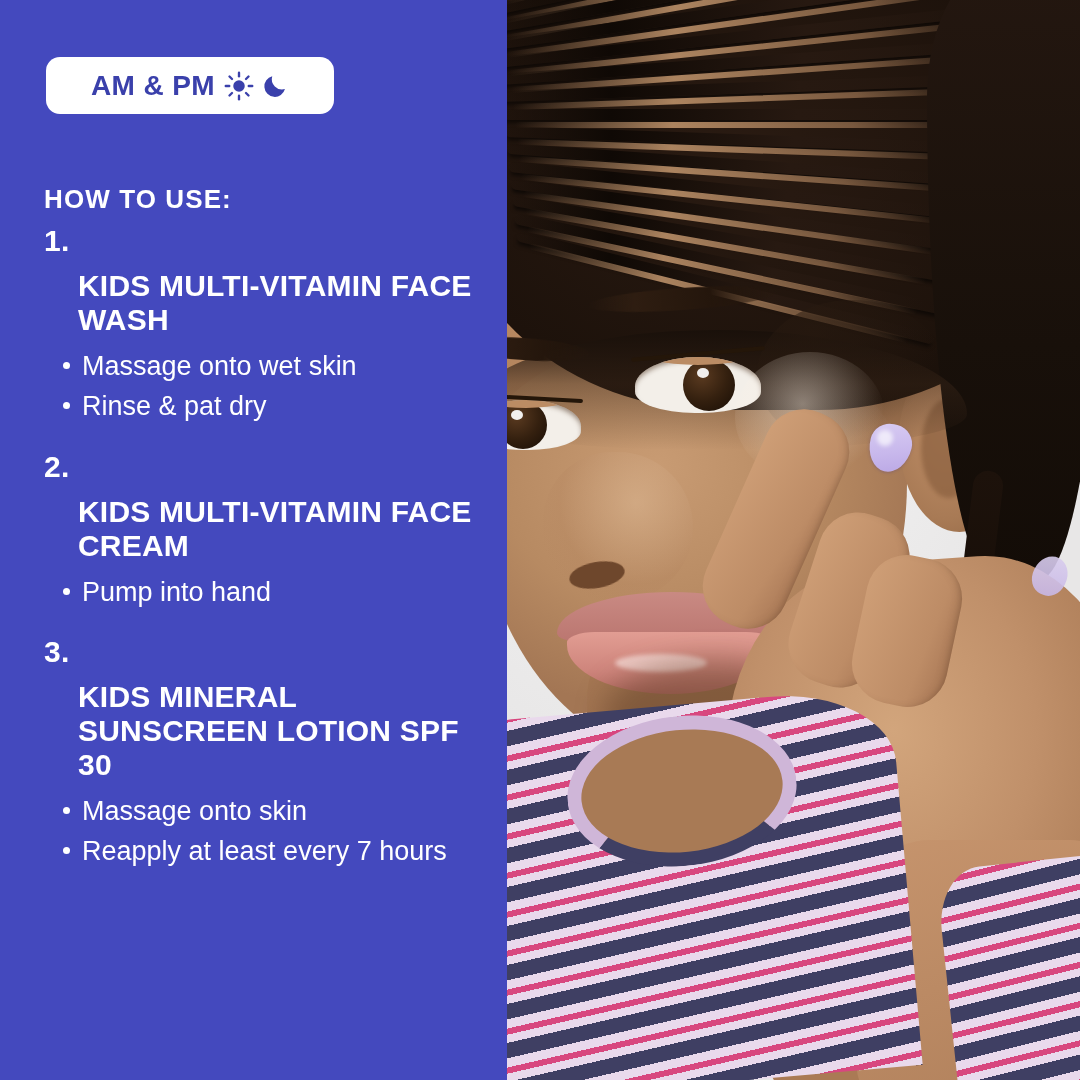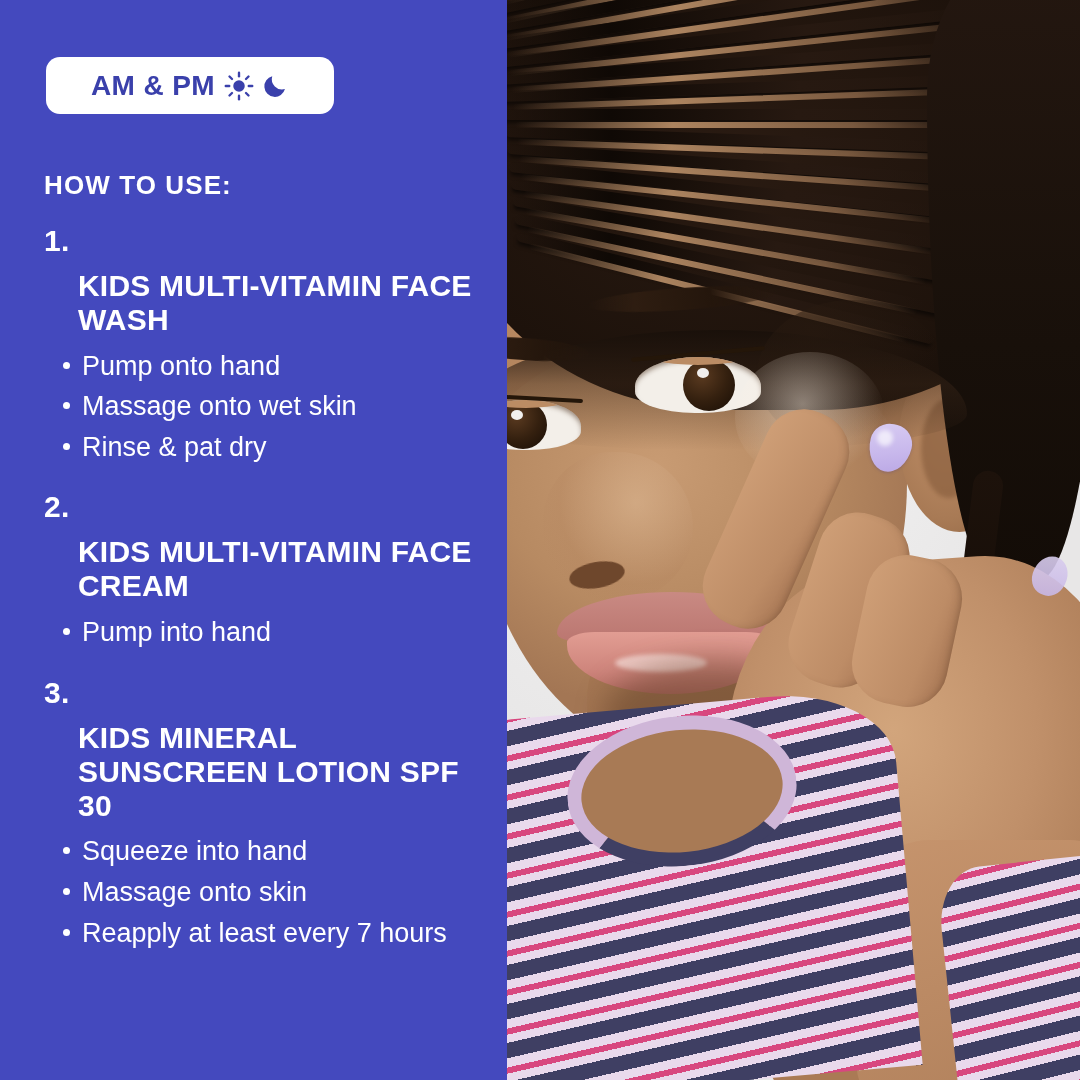--- a/index.html
+++ b/index.html
@@ -45,21 +45,21 @@
     letter-spacing:.4px;
     line-height:1;
     white-space:nowrap;
   }
   .badge-icons { display:flex; align-items:center; gap:8px; }
   .sun-icon, .moon-icon { display:block; }
 
   
   .how-to {
     position:absolute;
-    left:44px; top:170px;
+    left:44px; top:184px;
     color:#ffffff;
     font-size:26px;
     font-weight:bold;
     letter-spacing:1.1px;
   }
 
   
   .steps {
     position:absolute;
     left:0; top:224px;
@@ -457,21 +457,20 @@
     <h2 class="how-to">HOW TO USE:</h2>
 
     <div class="steps">
 
       <div class="step">
         <div class="step-head">
           <span class="step-num">1.</span>
           <span class="step-title">KIDS MULTI-VITAMIN FACE WASH</span>
         </div>
         <ul class="bullets">
-          <li>Pump onto hand</li>
           <li>Massage onto wet skin</li>
           <li>Rinse &amp; pat dry</li>
         </ul>
       </div>
 
       <div class="step">
         <div class="step-head">
           <span class="step-num">2.</span>
           <span class="step-title">KIDS MULTI-VITAMIN FACE CREAM</span>
         </div>
@@ -479,21 +478,20 @@
           <li>Pump into hand</li>
         </ul>
       </div>
 
       <div class="step">
         <div class="step-head">
           <span class="step-num">3.</span>
           <span class="step-title">KIDS MINERAL SUNSCREEN LOTION SPF 30</span>
         </div>
         <ul class="bullets">
-          <li>Squeeze into hand</li>
           <li>Massage onto skin</li>
           <li>Reapply at least every 7 hours</li>
         </ul>
       </div>
 
     </div>
   </section>
 
   <section class="photo">
     <div class="photo-stage">

